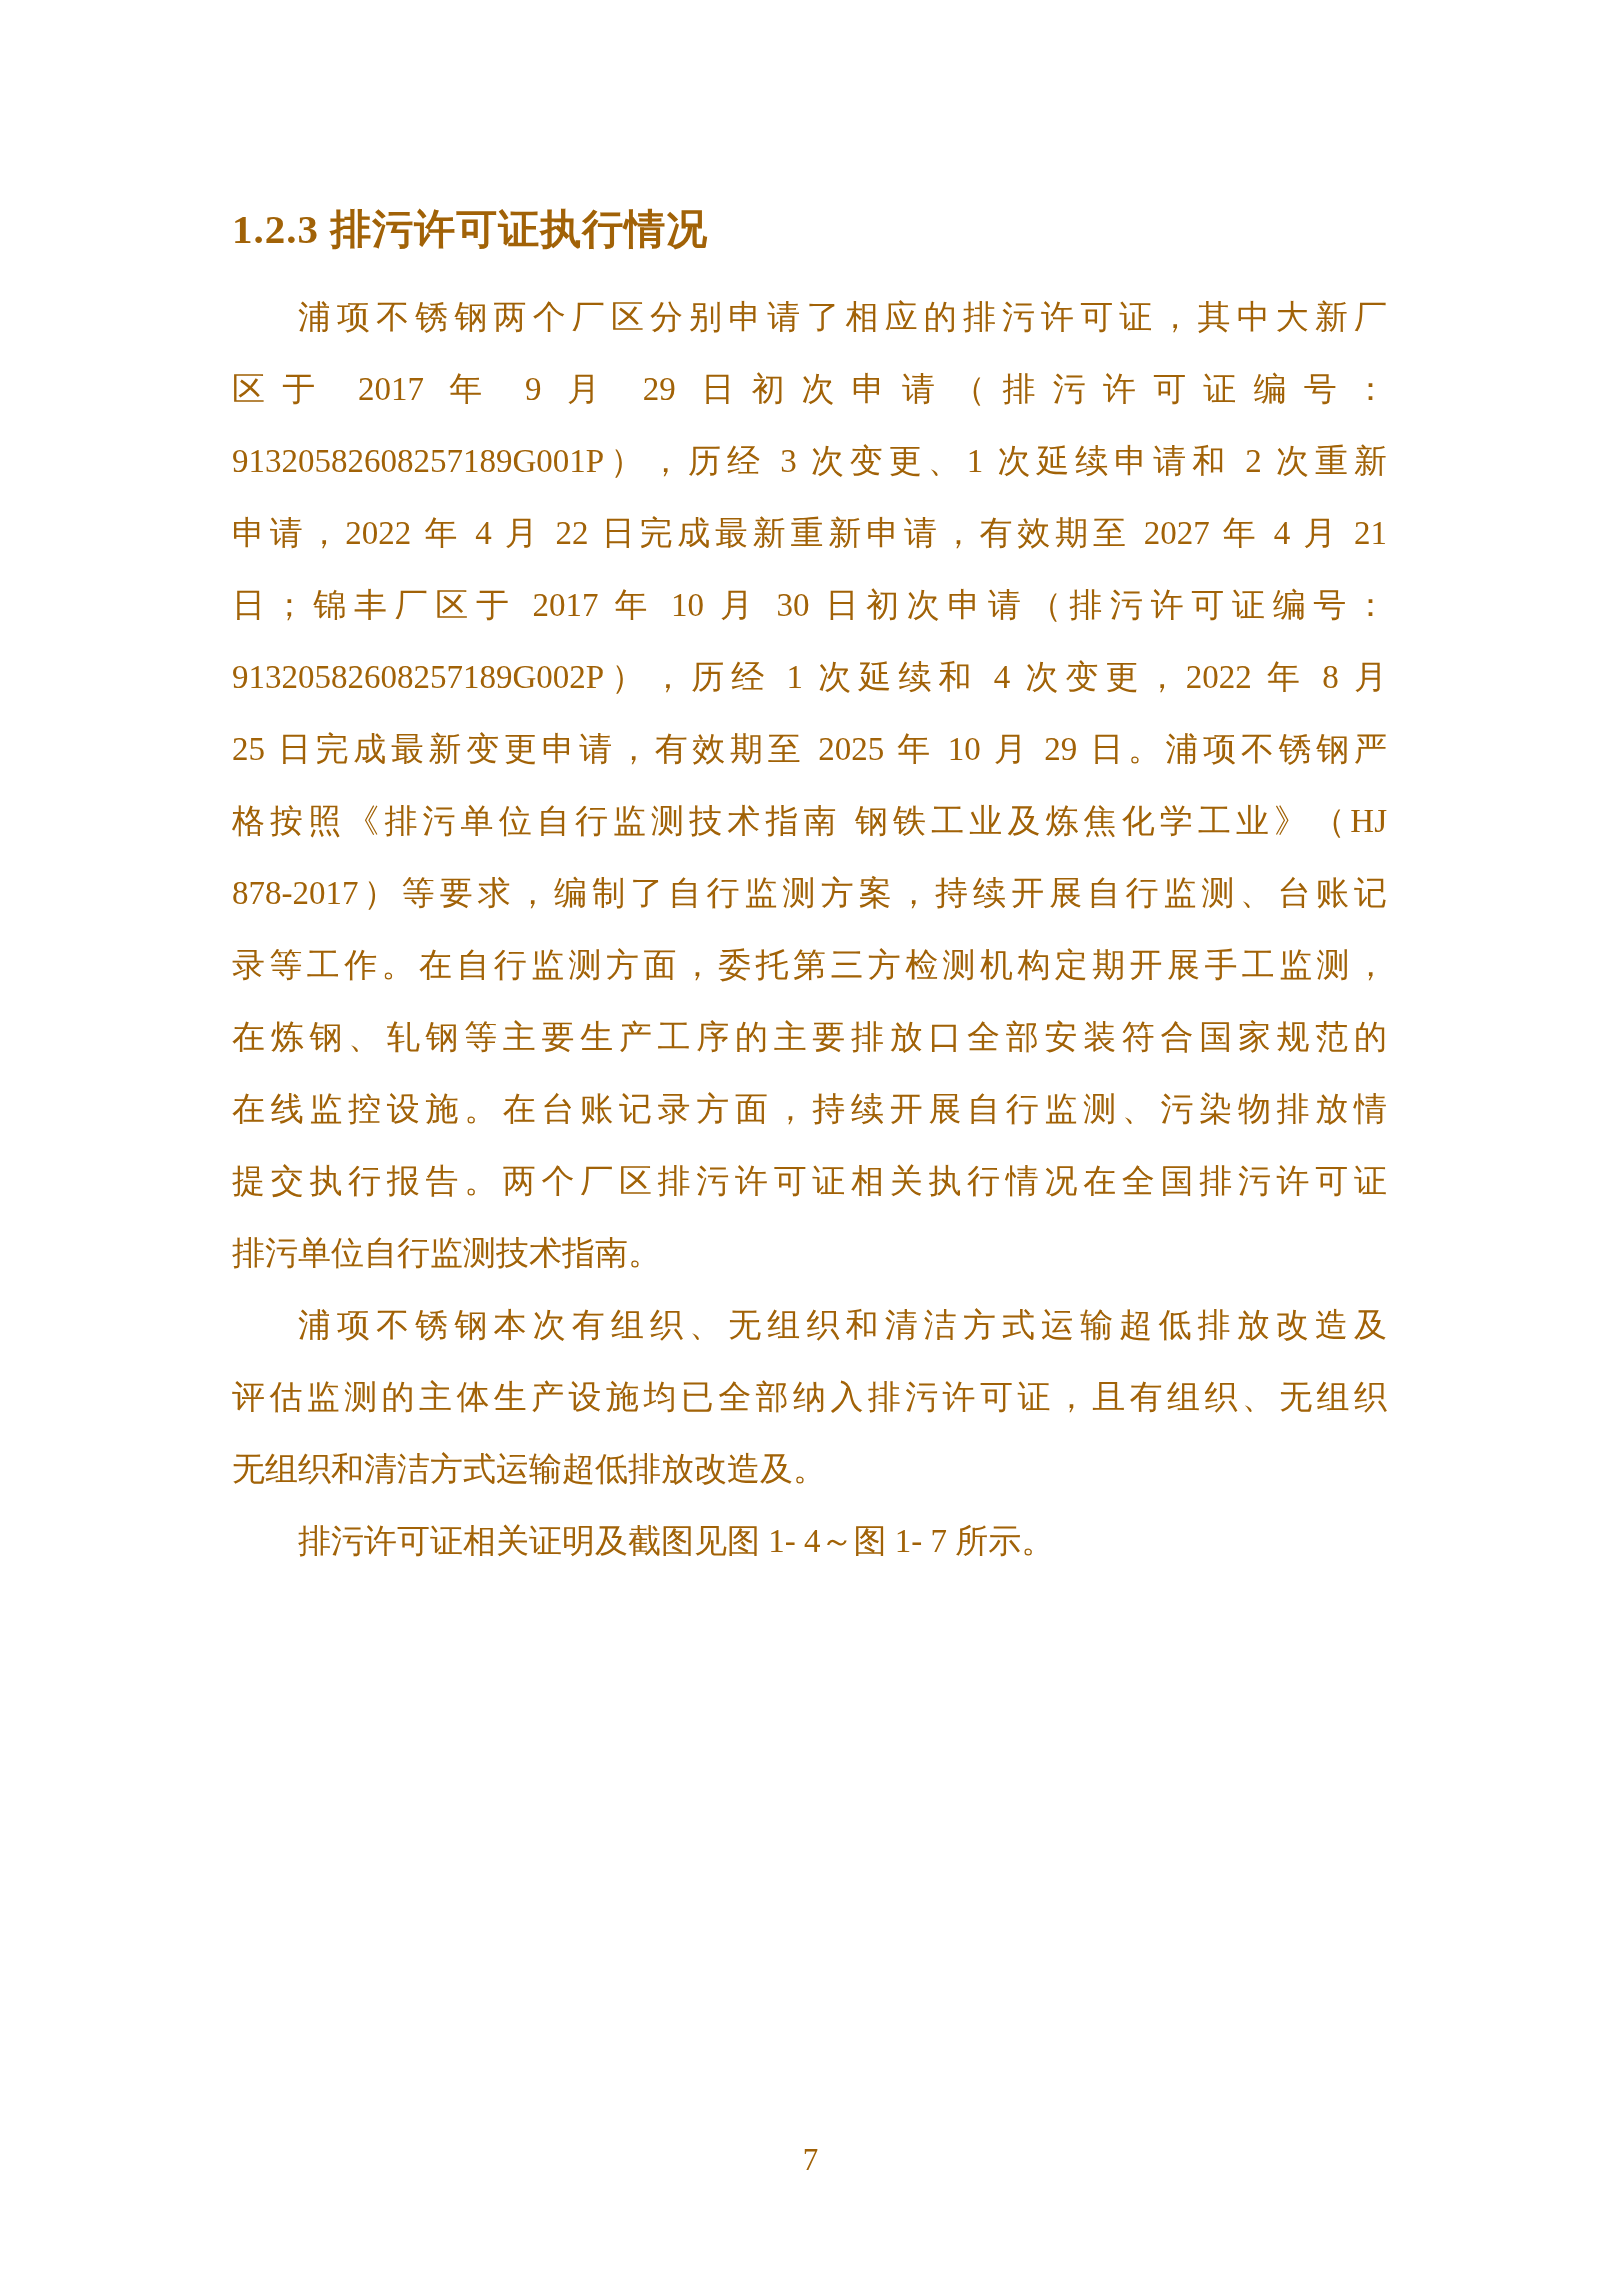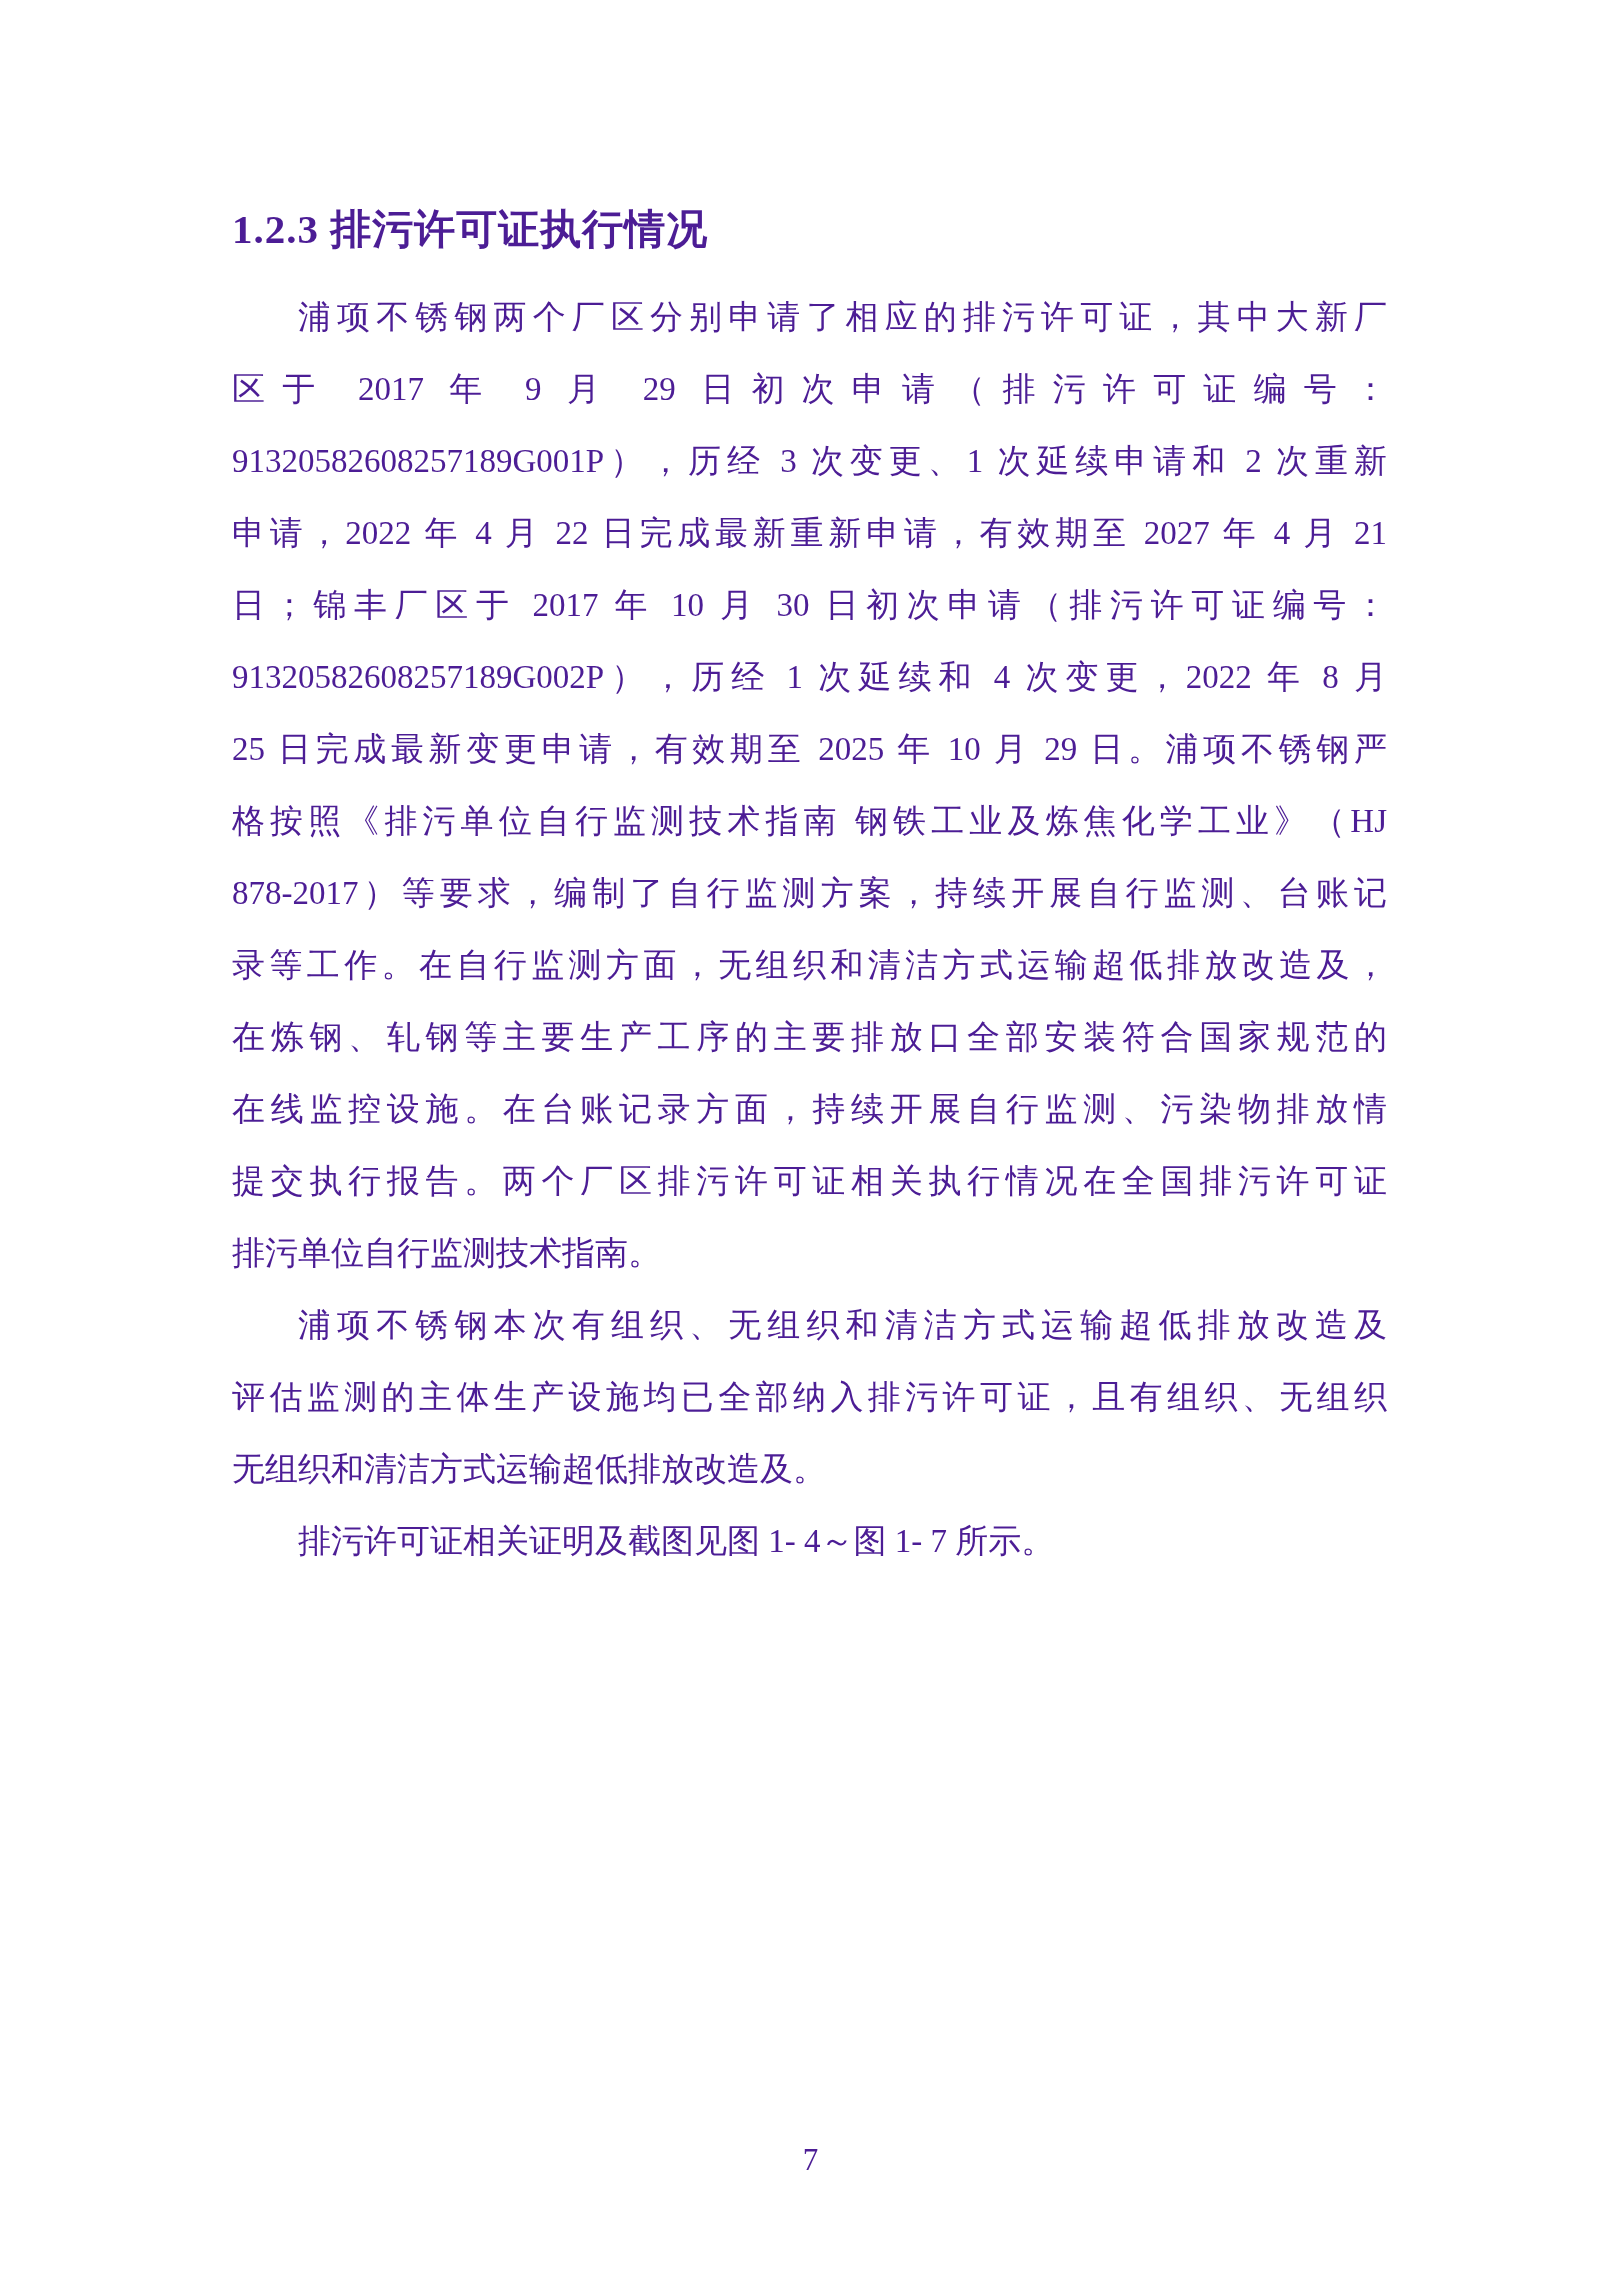--- a/index.html
+++ b/index.html
@@ -5,21 +5,21 @@
   html, body {
     margin: 0;
     padding: 0;
     background: #ffffff;
   }
   .page {
     position: relative;
     width: 1621px;
     height: 2293px;
     background: #ffffff;
-    color: #4c1d95;
+    color: #a16207;
     font-family: "Liberation Serif", "DejaVu Serif", serif;
     box-sizing: border-box;
     padding: 202px 234px 0 232px;
     overflow: hidden;
   }
   .heading {
     font-size: 41px;
     line-height: 55px;
     font-weight: bold;
     margin: 0 0 23.5px 0;
@@ -70,21 +70,21 @@
       <div class="para">
         <div class="line justify indent">浦项不锈钢两个厂区分别申请了相应的排污许可证，其中大新厂</div>
         <div class="line justify">区于 2017 年 9 月 29 日初次申请（排污许可证编号：</div>
         <div class="line justify">91320582608257189G001P），历经 3 次变更、1 次延续申请和 2 次重新</div>
         <div class="line justify">申请，2022 年 4 月 22 日完成最新重新申请，有效期至 2027 年 4 月 21</div>
         <div class="line justify">日；锦丰厂区于 2017 年 10 月 30 日初次申请（排污许可证编号：</div>
         <div class="line justify">91320582608257189G002P），历经 1 次延续和 4 次变更，2022 年 8 月</div>
         <div class="line justify">25 日完成最新变更申请，有效期至 2025 年 10 月 29 日。浦项不锈钢严</div>
         <div class="line justify">格按照《排污单位自行监测技术指南 钢铁工业及炼焦化学工业》（HJ</div>
         <div class="line justify">878-2017）等要求，编制了自行监测方案，持续开展自行监测、台账记</div>
-        <div class="line justify">录等工作。在自行监测方面，无组织和清洁方式运输超低排放改造及，</div>
+        <div class="line justify">录等工作。在自行监测方面，委托第三方检测机构定期开展手工监测，</div>
         <div class="line justify">在炼钢、轧钢等主要生产工序的主要排放口全部安装符合国家规范的</div>
         <div class="line justify">在线监控设施。在台账记录方面，持续开展自行监测、污染物排放情</div>
         <div class="line justify">提交执行报告。两个厂区排污许可证相关执行情况在全国排污许可证</div>
         <div class="line">排污单位自行监测技术指南。</div>
       </div>
       <div class="para">
         <div class="line justify indent">浦项不锈钢本次有组织、无组织和清洁方式运输超低排放改造及</div>
         <div class="line justify">评估监测的主体生产设施均已全部纳入排污许可证，且有组织、无组织</div>
         <div class="line">无组织和清洁方式运输超低排放改造及。</div>
       </div>

